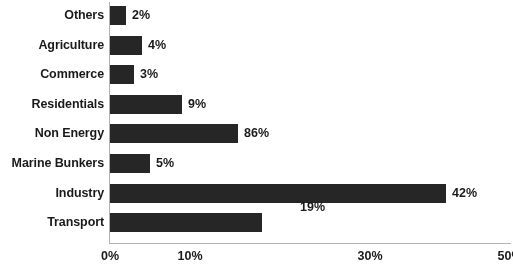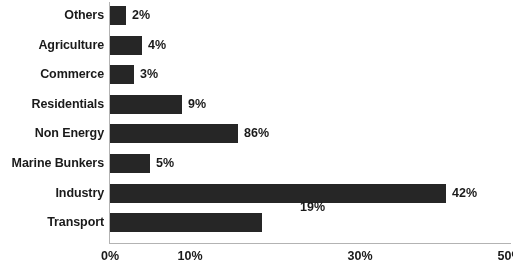--- a/index.html
+++ b/index.html
@@ -113,16 +113,16 @@
   <div class="cat-label" style="top:186px;">Industry</div>
   <div class="bar" style="top:184px; width:336px;"></div>
   <div class="val-label" style="top:186px; left:452px;">42%</div>
 
   <div class="cat-label" style="top:215px;">Transport</div>
   <div class="bar" style="top:213px; width:152px;"></div>
   <div class="val-label" style="top:200px; left:268px;margin-left:32px;">19%</div>
 
   <div class="tick-label" style="left:110px;">0%</div>
   <div class="tick-label" style="left:190px;">10%</div>
-  <div class="tick-label" style="left:360px;text-align:center;">30%</div>
+  <div class="tick-label" style="left:370px;text-align:center;">30%</div>
   <div class="tick-label" style="left: 510px;">50%</div>
 
 </div>
 
 </body></html>

